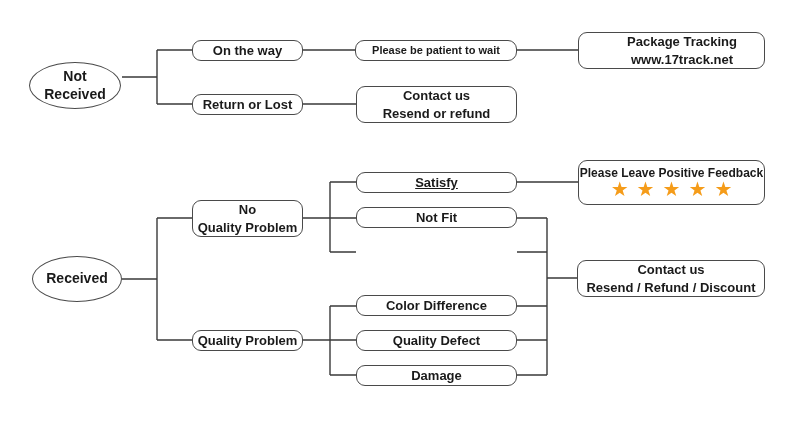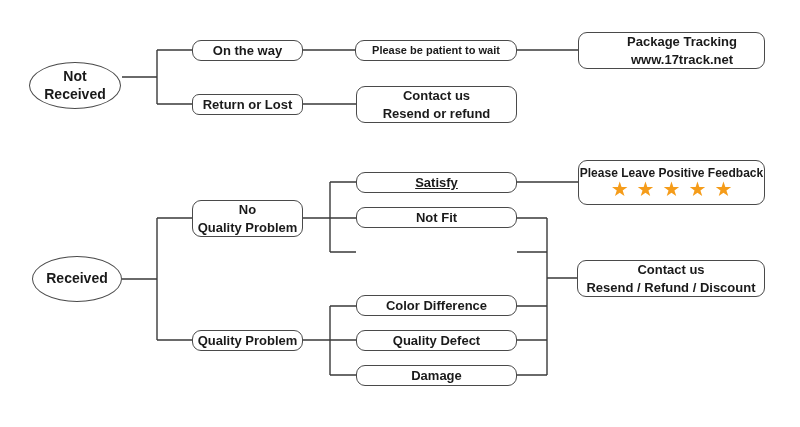--- a/index.html
+++ b/index.html
@@ -40,21 +40,21 @@
   }
   .ellipse {
     border-radius: 50%;
     font-size: 14px;
     line-height: 1.25;
   }
   .node-not-received      { left: 29px;  top: 54px;  width: 92px;  height: 47px; margin-top: 8px; }
   .node-on-the-way        { left: 192px; top: 40px;  width: 111px; height: 21px; }
   .node-be-patient        { left: 355px; top: 40px;  width: 162px; height: 21px; font-size: 11px; }
   .node-package-tracking  { left: 578px; top: 32px;  width: 187px; height: 37px; padding-left: 21px; }
-  .node-return-or-lost    { left: 192px; top: 94px;  width: 111px; height: 21px; border-radius: 7px; }
+  .node-return-or-lost    { left: 192px; top: 94px;  width: 111px; height: 21px; }
   .node-contact-resend    { left: 356px; top: 86px;  width: 161px; height: 37px; }
   .node-received          { left: 32px;  top: 256px; width: 90px;  height: 46px; }
   .node-no-quality        { left: 192px; top: 200px; width: 111px; height: 37px; }
   .node-satisfy           { left: 356px; top: 172px; width: 161px; height: 21px; text-decoration: underline; }
   .node-not-fit           { left: 356px; top: 207px; width: 161px; height: 21px; }
   .node-wrong-delivery    { left: 356px; top: 242px; width: 161px; height: 21px; }
   .node-feedback          { left: 578px; top: 160px; width: 187px; height: 45px;
                             flex-direction: column; justify-content: center; padding: 4px 0; }
   .node-feedback .fb-label { font-size: 12px; line-height: 1.2; }
   .node-contact-discount  { left: 577px; top: 260px; width: 188px; height: 37px; }

